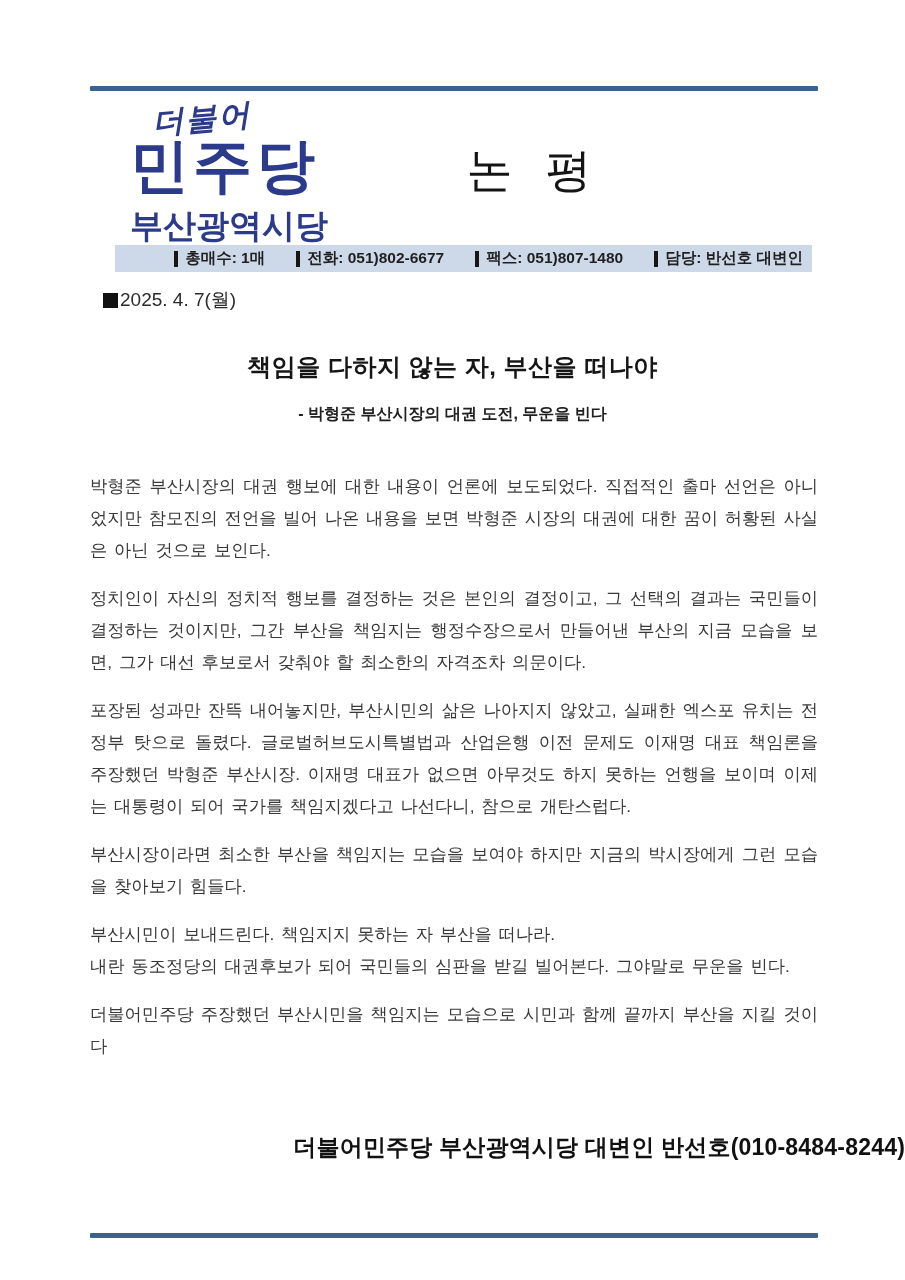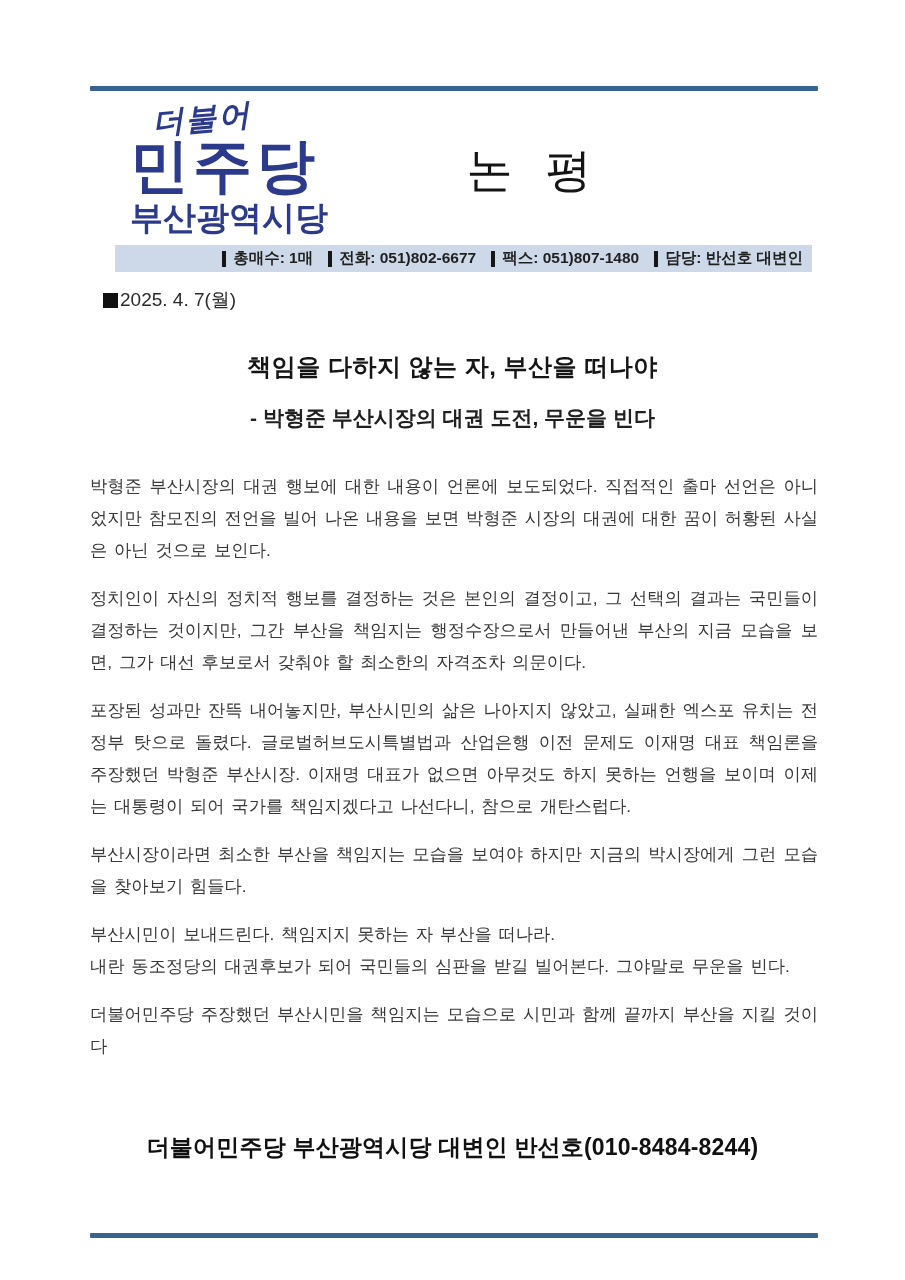--- a/index.html
+++ b/index.html
@@ -45,21 +45,21 @@
     font-weight: 900;
     letter-spacing: 4px;
     line-height: 60px;
   }
   .logo-sub {
     display: block;
     font-size: 33px;
     font-weight: 900;
     letter-spacing: 0px;
     line-height: 36px;
-    margin-top: 4px;
+    margin-top: 12px;
   }
 
   .doc-type {
     position: absolute;
     left: 300px;
     top: 48px;
     width: 280px;
     text-align: center;
     font-size: 46px;
     font-weight: 500;
@@ -72,21 +72,21 @@
   .info-bar {
     position: absolute;
     top: 245px;
     left: 115px;
     width: 697px;
     height: 27px;
     background: #cdd9e9;
     display: flex;
     justify-content: flex-end;
     align-items: center;
-    gap: 15px;
+    gap: 31px;
     padding-right: 9px;
     font-size: 15.5px;
     font-weight: 600;
     color: #1f1f1f;
   }
   .info-item { display: flex; align-items: center; gap: 7px; white-space: nowrap; }
   .sep-bar { width: 4px; height: 16px; background: #161616; }
 
   
   .date-row {
@@ -113,21 +113,21 @@
     font-weight: bold;
     letter-spacing: 0.5px;
     color: #151515;
   }
   .subtitle {
     position: absolute;
     top: 404px;
     left: 0;
     width: 905px;
     text-align: center;
-    font-size: 21px;
+    font-size: 16px;
     font-weight: bold;
     color: #202020;
   }
 
   
   .body-text {
     position: absolute;
     top: 470px;
     left: 90px;
     width: 728px;
@@ -140,21 +140,21 @@
     margin: 0 0 16px 0;
     white-space: pre-line;
     word-spacing: 2px;
   }
 
   .footer-line {
     position: absolute;
     top: 1132px;
     left: 0;
     width: 905px;
-    text-align: center;
+    text-align: right;
     font-size: 23px;
     font-weight: bold;
     letter-spacing: 0.2px;
     color: #111111;
   }
 </style>
 </head>
 <body>
 
 <div class="page">

